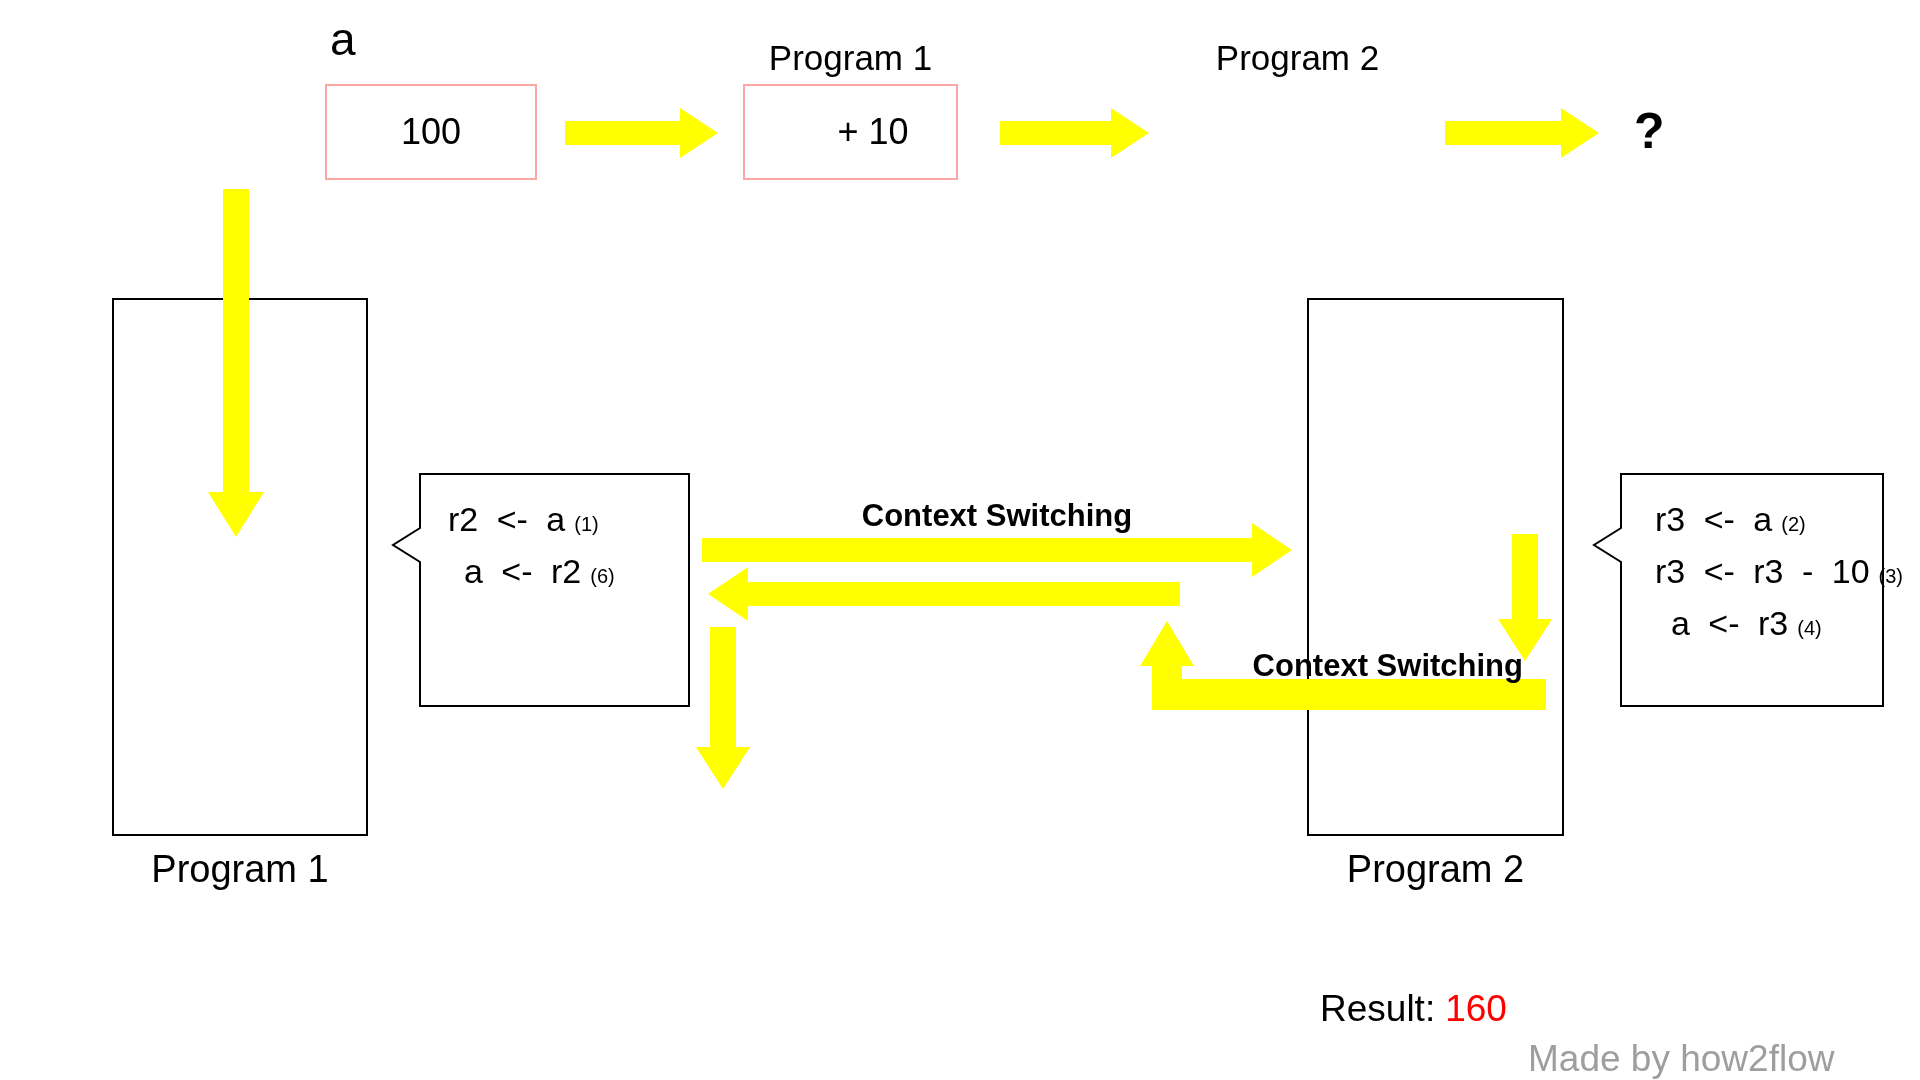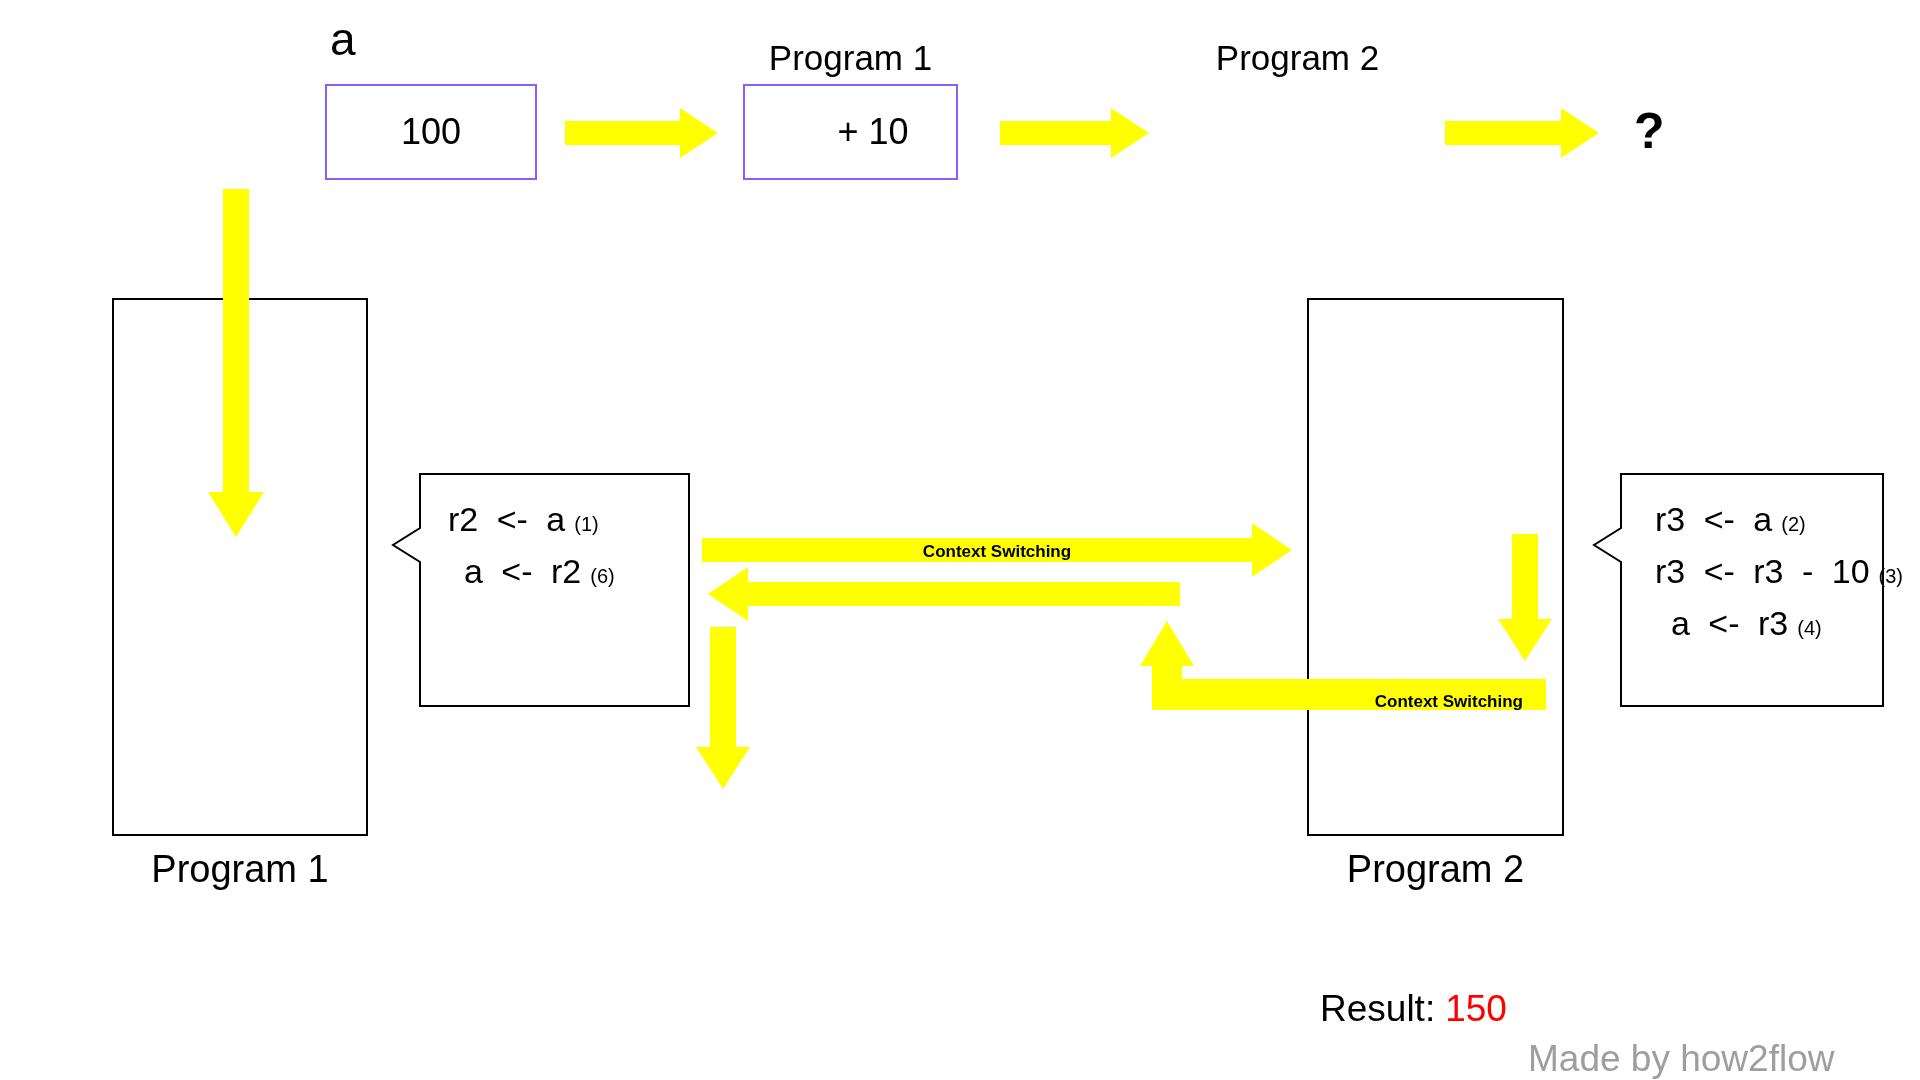--- a/index.html
+++ b/index.html
@@ -12,21 +12,21 @@
     position: relative;
     width: 1920px;
     height: 1080px;
     background: #ffffff;
     overflow: hidden;
   }
 
   
   .box {
     position: absolute;
-    border: 2px solid #8b5cf6;
+    border: 2px solid #fca5a5;
     background: #ffffff;
     display: flex;
     align-items: center;
     justify-content: center;
     font-size: 36px;
     color: #000000;
     z-index: 1;
     box-sizing: border-box;
   }
   .big-box {
@@ -96,24 +96,23 @@
   .code-line.indent { padding-left: 16px; }
   .step-num {
     font-size: 20px;
     margin-left: 9px;
     word-spacing: 0;
   }
 
   .cs-label {
     position: absolute;
     font-weight: bold;
-    font-size: 17px;
-    color: #000000;
-    z-index: 4;
-    margin-top: 44px;
+    font-size: 31px;
+    color: #000000;
+    z-index: 4;
   }
 
   .result-line {
     position: absolute;
     left: 1320px;
     top: 988px;
     font-size: 37px;
     color: #000000;
     z-index: 4;
   }
@@ -200,18 +199,18 @@
 
     <polygon class="arrow" points="710,627 736,627 736,747 750,747 723,789 696,747 710,747" fill="#ffff00"></polygon>
 
     <polygon class="arrow" points="1167,621 1194,666 1182,666 1182,679 1546,679 1546,710 1152,710 1152,666 1140,666" fill="#ffff00"></polygon>
   </svg>
 
   <div class="cs-label" style="left:702px; top:498px; width:590px; text-align:center;">Context Switching</div>
   <div class="cs-label" style="left:1230px; top:648px; width:293px; text-align:right;">Context Switching</div>
 
   <div class="result-line">
-    <span>Result:</span><span class="result-value" style="color: rgb(255, 0, 0);">150</span>
+    <span>Result:</span><span class="result-value" style="color: rgb(255, 0, 0);">160</span>
   </div>
 
   <div class="credit" style="color: rgb(158, 158, 158);">Made by how2flow</div>
 
 </div>
 
 </body></html>

